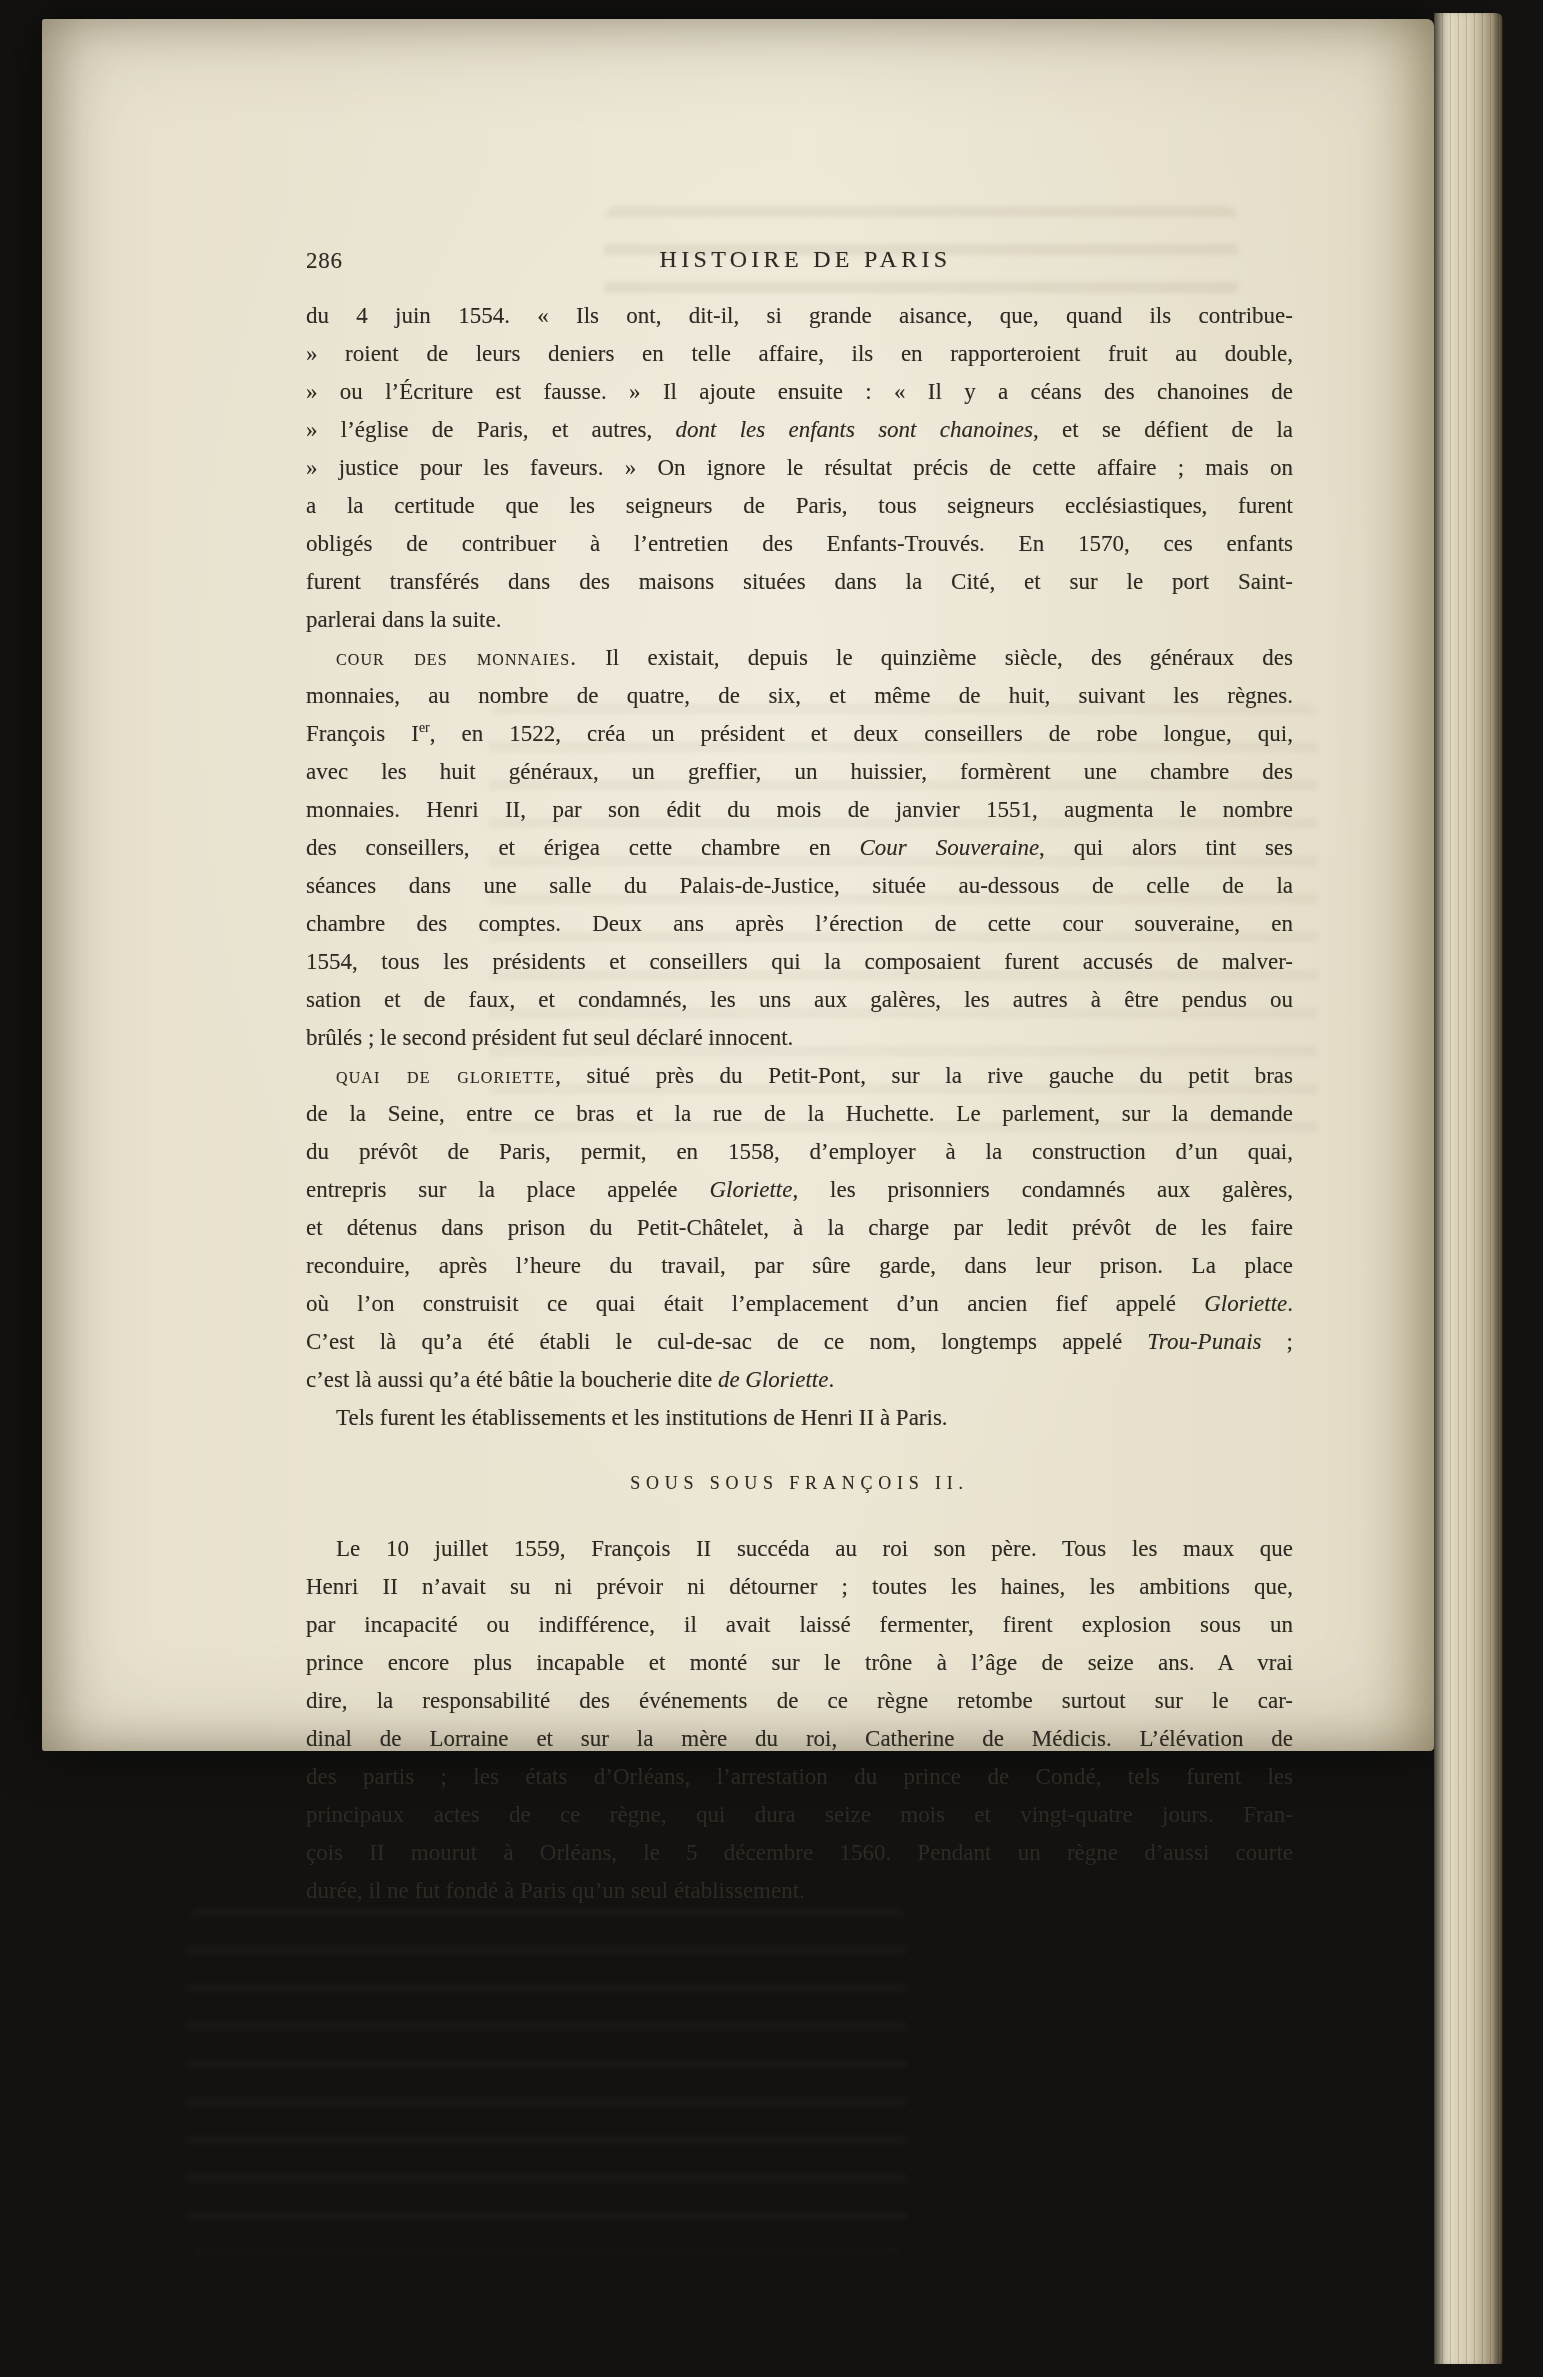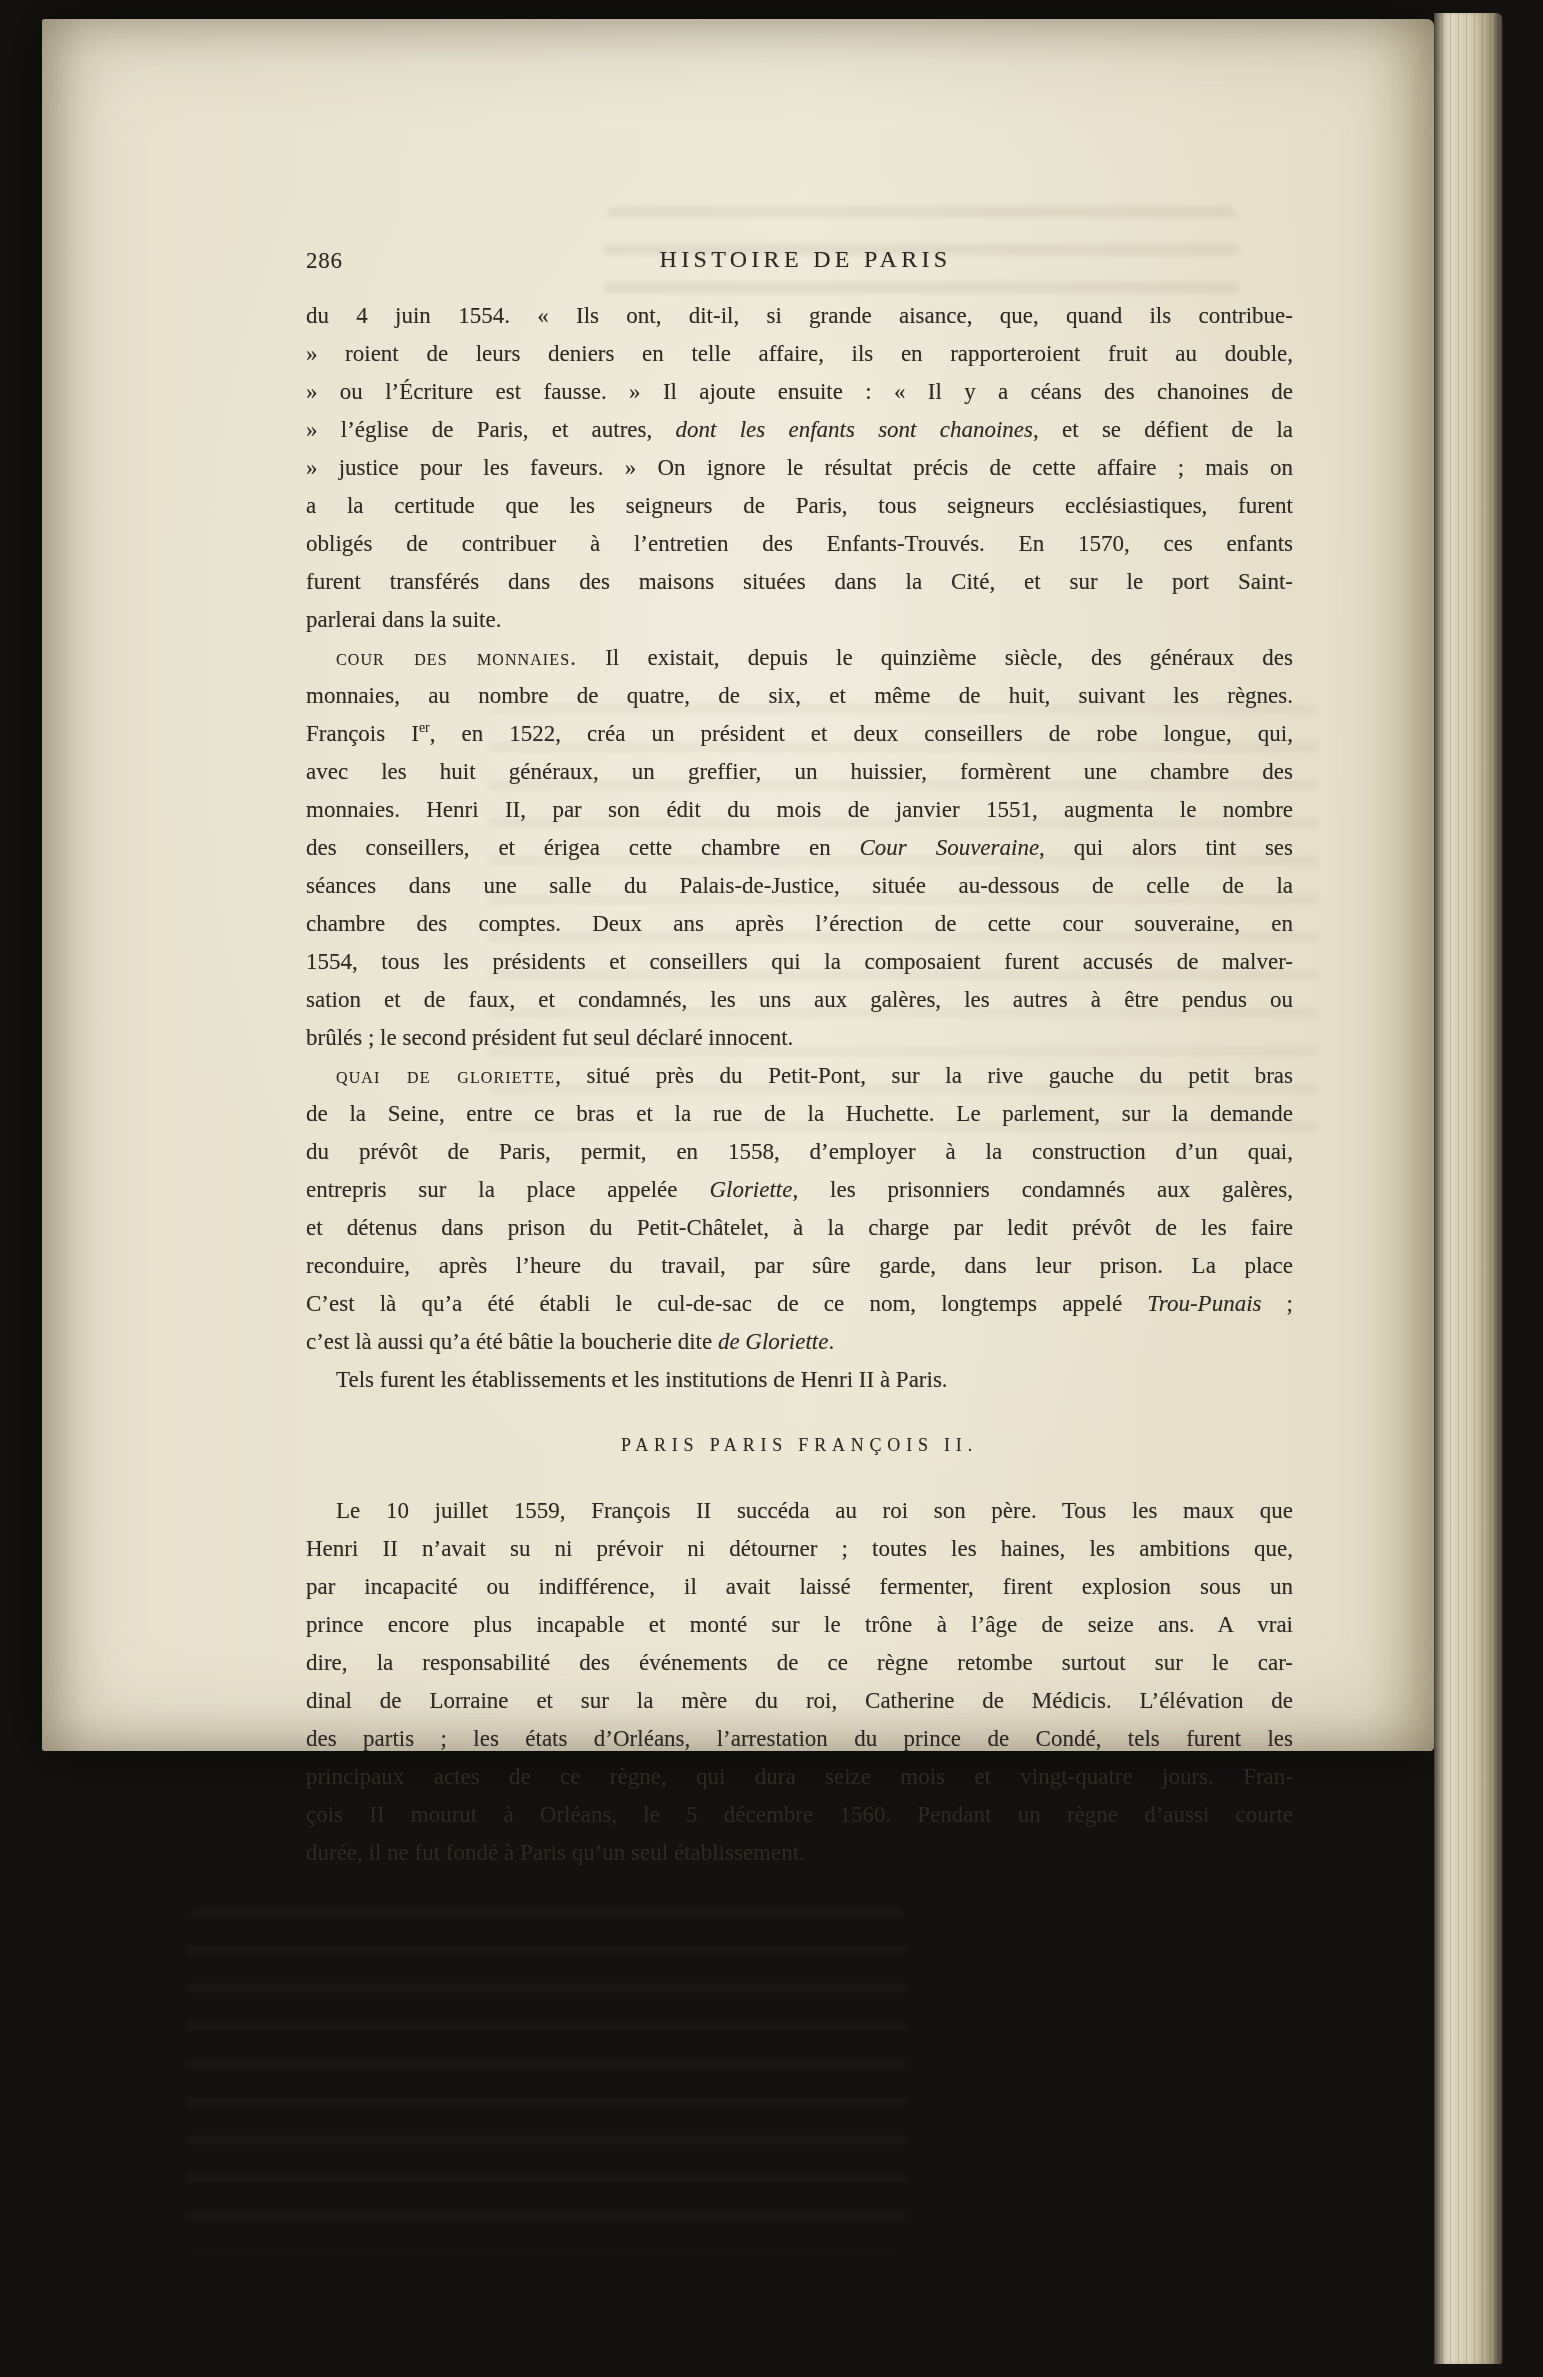--- a/index.html
+++ b/index.html
@@ -120,27 +120,28 @@
         <div class="line"><span>sation et de faux, et condamnés, les uns aux galères, les autres à être pendus ou</span></div>
         <div class="line last"><span>brûlés ; le second président fut seul déclaré innocent.</span></div>
       </div>
       <div class="para">
         <div class="line indent"><span class="sc">quai de gloriette</span><span>, situé près du Petit-Pont, sur la rive gauche du petit bras</span></div>
         <div class="line"><span>de la Seine, entre ce bras et la rue de la Huchette. Le parlement, sur la demande</span></div>
         <div class="line"><span>du prévôt de Paris, permit, en 1558, d’employer à la construction d’un quai,</span></div>
         <div class="line"><span>entrepris sur la place appelée </span><span class="it">Gloriette</span><span>, les prisonniers condamnés aux galères,</span></div>
         <div class="line"><span>et détenus dans prison du Petit-Châtelet, à la charge par ledit prévôt de les faire</span></div>
         <div class="line"><span>reconduire, après l’heure du travail, par sûre garde, dans leur prison. La place</span></div>
+        <div class="line"><span>où l’on construisit ce quai était l’emplacement d’un ancien fief appelé </span><span class="it">Gloriette</span><span>.</span></div>
         <div class="line"><span>C’est là qu’a été établi le cul-de-sac de ce nom, longtemps appelé </span><span class="it">Trou-Punais</span><span> ;</span></div>
         <div class="line last"><span>c’est là aussi qu’a été bâtie la boucherie dite </span><span class="it">de Gloriette</span><span>.</span></div>
       </div>
       <div class="para">
         <div class="line last indent"><span>Tels furent les établissements et les institutions de Henri II à Paris.</span></div>
       </div>
-      <div class="section-heading">PARIS PARIS FRANÇOIS II.</div>
+      <div class="section-heading">SOUS SOUS FRANÇOIS II.</div>
       <div class="para">
         <div class="line indent"><span>Le 10 juillet 1559, François II succéda au roi son père. Tous les maux que</span></div>
         <div class="line"><span>Henri II n’avait su ni prévoir ni détourner ; toutes les haines, les ambitions que,</span></div>
         <div class="line"><span>par incapacité ou indifférence, il avait laissé fermenter, firent explosion sous un</span></div>
         <div class="line"><span>prince encore plus incapable et monté sur le trône à l’âge de seize ans. A vrai</span></div>
         <div class="line"><span>dire, la responsabilité des événements de ce règne retombe surtout sur le car-</span></div>
         <div class="line"><span>dinal de Lorraine et sur la mère du roi, Catherine de Médicis. L’élévation de</span></div>
         <div class="line"><span>des partis ; les états d’Orléans, l’arrestation du prince de Condé, tels furent les</span></div>
         <div class="line"><span>principaux actes de ce règne, qui dura seize mois et vingt-quatre jours. Fran-</span></div>
         <div class="line"><span>çois II mourut à Orléans, le 5 décembre 1560. Pendant un règne d’aussi courte</span></div>

